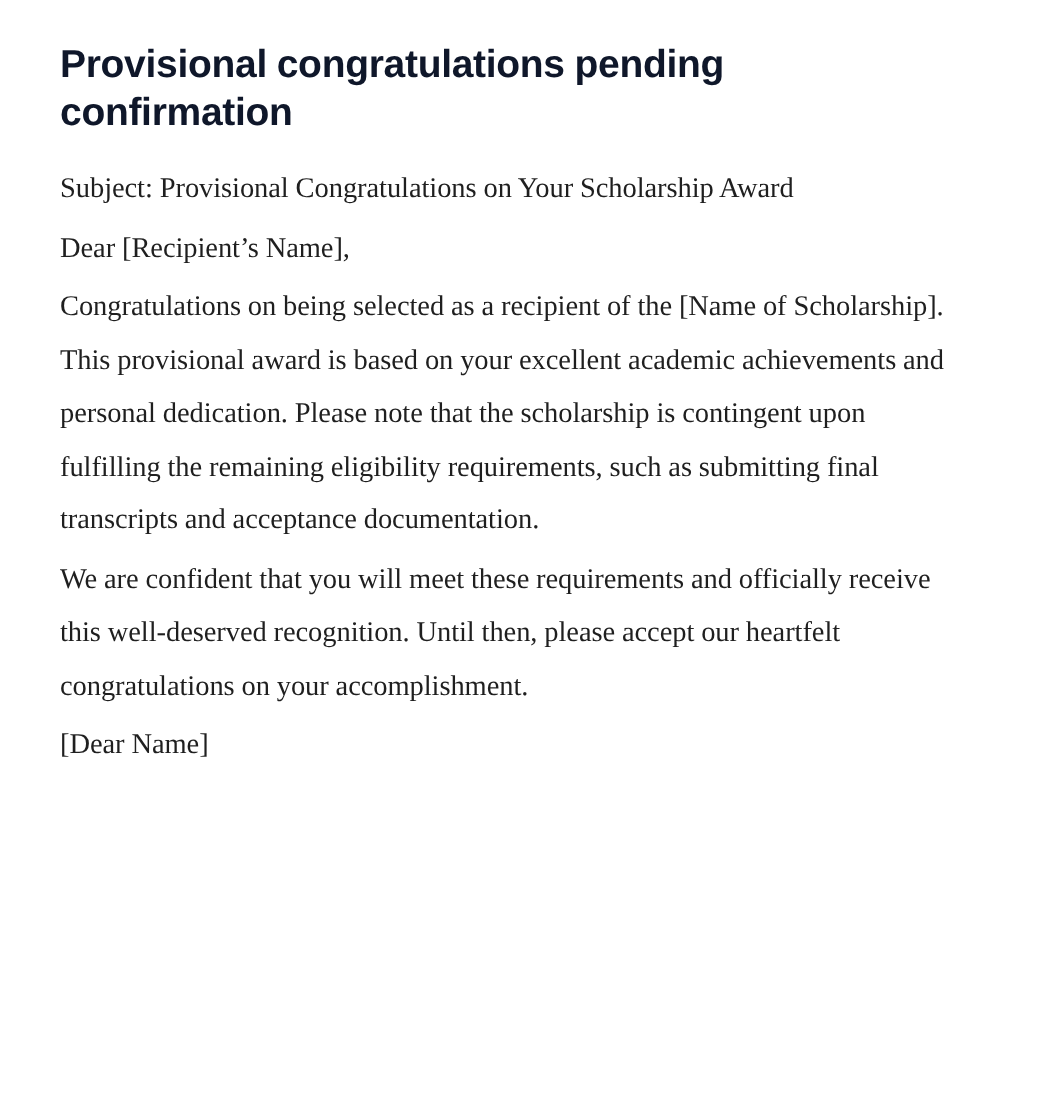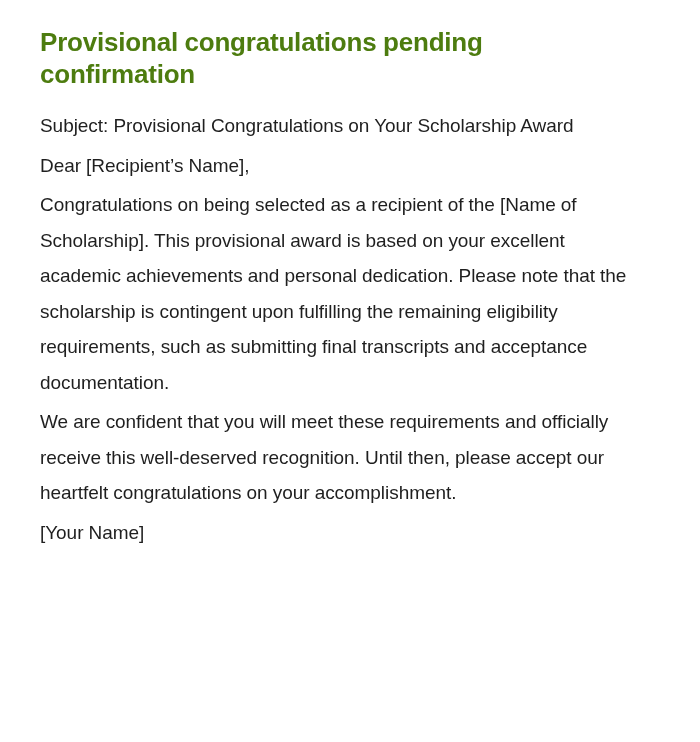--- a/index.html
+++ b/index.html
@@ -25,37 +25,38 @@
   .article {
     width: 597px;
   }
   .doc-title {
     margin: 0;
     padding: 26px 0 0 0;
     font-size: 26px;
     line-height: 32px;
     font-weight: 700;
     letter-spacing: -0.2px;
-    color: #4d7c0f;
+    color: #0f172a;
     word-spacing: -0.5px;
   }
   .body-block {
     margin: 0;
     padding: 0;
   }
   .para {
     margin: 0;
     padding: 0;
     font-size: 19px;
     line-height: 35.5px;
     font-weight: 400;
     color: #1f1f1f;
     letter-spacing: -0.05px;
     word-spacing: -0.1px;
     text-align: left;
+    font-family: Liberation Serif, serif;
   }
   .para.first-para {
     margin-top: 18px;
   }
   .para + .para {
     margin-top: 4px;
   }
 </style>
 </head>
 <body>
@@ -68,17 +69,17 @@
     <div class="body-block">
       <p class="para first-para">Subject: Provisional Congratulations on Your Scholarship Award</p>
 
       <p class="para">Dear [Recipient’s Name],</p>
 
       <p class="para">Congratulations on being selected as a recipient of the [Name of Scholarship]. This provisional award is based on your excellent academic achievements and personal dedication. Please note that the scholarship is contingent upon fulfilling the remaining eligibility requirements, such as submitting final transcripts and acceptance documentation.</p>
 
       <p class="para">We are confident that you will meet these requirements and officially receive this well-deserved recognition. Until then, please accept our heartfelt congratulations on your accomplishment.</p>
 
 
-      <p class="para">[Your Name]</p>
+      <p class="para">[Dear Name]</p>
     </div>
 
   </div>
 </div>
 
 </body></html>

